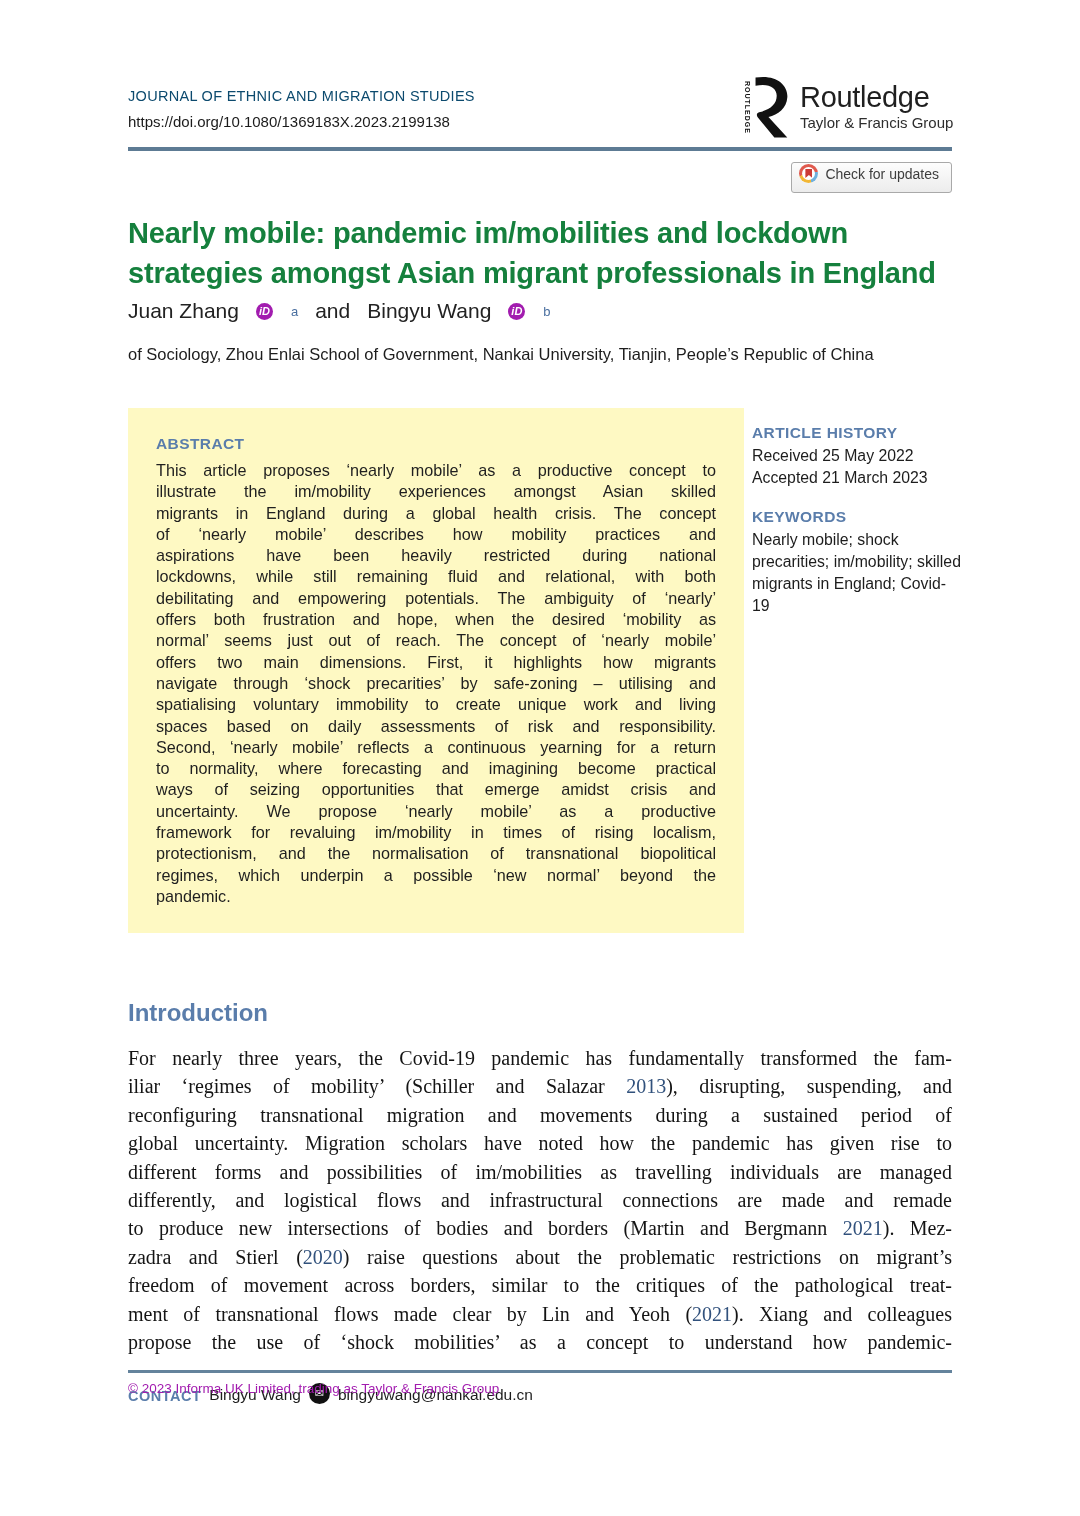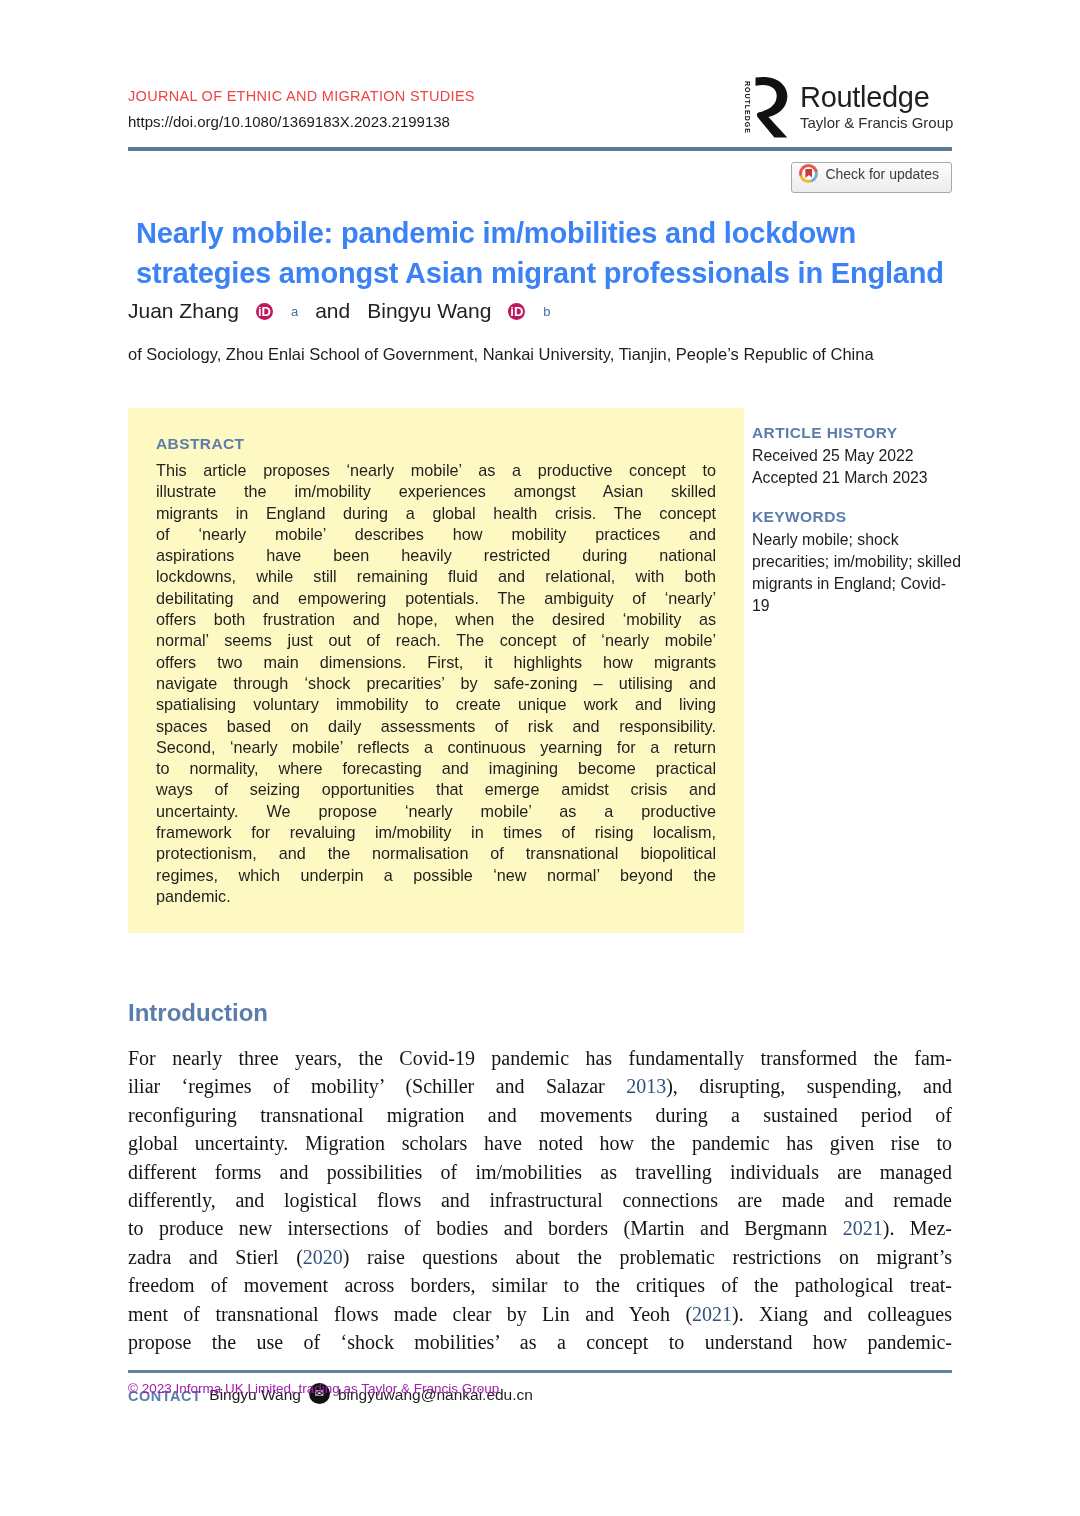--- a/index.html
+++ b/index.html
@@ -5,21 +5,21 @@
   * { margin:0; padding:0; box-sizing:border-box; }
   html,body { background:#ffffff; }
   body {
     width:1080px; height:1516px; position:relative;
     font-family:"Liberation Sans", sans-serif; color:#1c1c1c;
     overflow:hidden;
   }
   .abs { position:absolute; }
 
   
-  .journal-name { left:128px; top:88px; font-size:14.5px; letter-spacing:.3px; color:#ef4444; }
+  .journal-name { left:128px; top:88px; font-size:14.5px; letter-spacing:.3px; color:#0c4a6e; }
   .doi-line { left:128px; top:113px; font-size:15px; color:#1b1b1b; text-decoration:none; }
   .logo-wrap { left:744px; top:76px; display:flex; align-items:flex-start; }
   .logo-vertical {
     writing-mode:vertical-rl; font-size:7px; font-weight:bold; letter-spacing:1px;
     color:#111; height:62px; text-align:center; margin-right:1px;
   }
   .logo-mark { width:40px; height:62px; }
   .logo-text { margin-left:8px; padding-top:6px; }
   .logo-brand { font-size:29px; color:#1f1f1f; letter-spacing:-.3px; line-height:30px; }
   .logo-sub { font-size:15px; color:#2e2e2e; margin-top:2px; }
@@ -39,28 +39,28 @@
     width:19px; height:19px; border-radius:50%;
     background:conic-gradient(from -50deg, #e05a4e 0deg 130deg, #6fb0dd 130deg 210deg, #f2b735 210deg 305deg, #e05a4e 305deg 360deg);
     display:flex; align-items:center; justify-content:center;
   }
   .cm-inner { width:13px; height:13px; border-radius:50%; background:#fff;
     display:flex; align-items:center; justify-content:center; }
   .cm-bookmark { width:7px; height:9px; background:#cc3a35;
     clip-path:polygon(0 0,100% 0,100% 100%,50% 68%,0 100%); }
 
   
-  .article-title { left:128px; top:213px; color:#3b82f6; font-weight:bold;
-    font-size:29px; line-height:40px; letter-spacing:-.2px; white-space:nowrap;margin-left:8px; }
+  .article-title { left:128px; top:213px; color:#15803d; font-weight:bold;
+    font-size:29px; line-height:40px; letter-spacing:-.2px; white-space:nowrap; }
   .authors-line { left:128px; top:299px; font-size:21px; color:#222;
     display:flex; align-items:center; gap:17px; }
   .author-sup { color:#4a6fa0; font-size:13px; vertical-align:super; margin-left:1px; }
   .orcid {
-    width:17px; height:17px; border-radius:50%; background:#be185d; color:#fff;
-    font-size:13px; font-weight:bold; 
+    width:17px; height:17px; border-radius:50%; background:#a21caf; color:#fff;
+    font-size:11px; font-weight:bold; font-style:italic;
     display:inline-flex; align-items:center; justify-content:center; cursor:pointer;
   }
   .affiliations { left:128px; top:342px; width:824px; font-size:16.5px;
     line-height:25px; color:#1d1d1d; }
   .affiliations sup, .affsup { font-size:11px; }
 
   
   .abstract-box { left:128px; top:408px; width:616px; height:525px;
     background:#fef9c3; padding:27px 28px 0 28px; }
   .abstract-label, .sidebar-label { color:#5a7dab; font-weight:bold;

